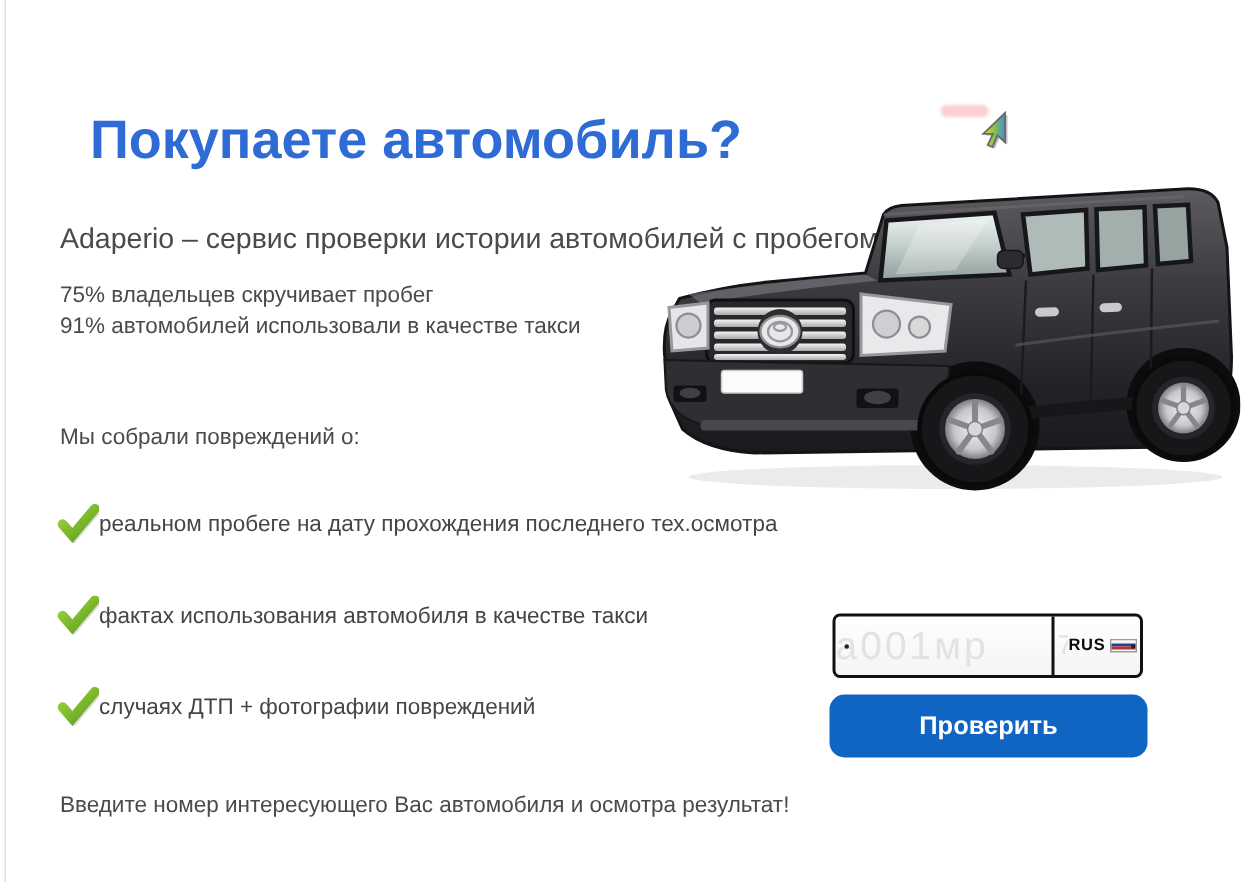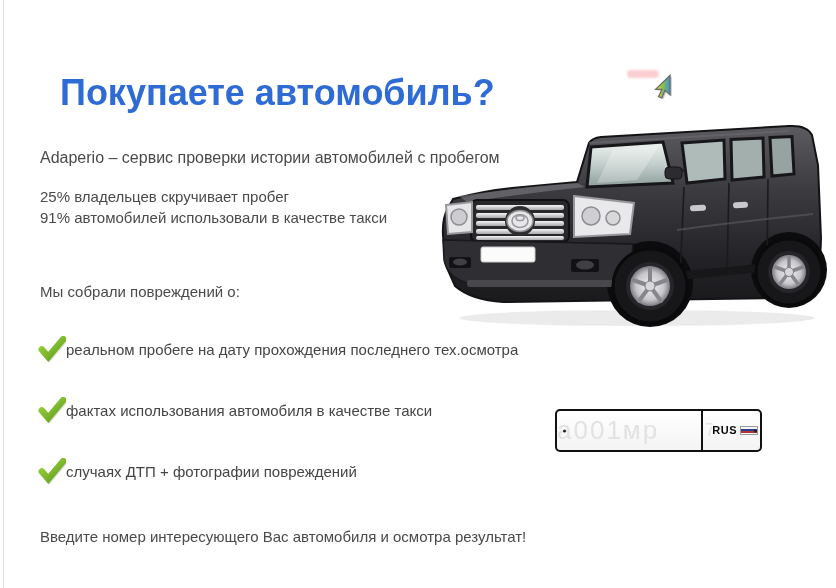--- a/index.html
+++ b/index.html
@@ -9,21 +9,21 @@
     --plate-ph:#e2e2e2;
   }
   *{margin:0;padding:0;box-sizing:border-box;}
   html,body{background:#fff;}
   body{font-family:"Liberation Sans","DejaVu Sans",sans-serif;}
   .page{position:relative;width:836px;height:588px;background:#fff;overflow:hidden;}
   .edge-line{position:absolute;left:3px;top:0;bottom:0;width:1px;background:#e2e2e2;}
 
   .page-title{position:absolute;left:40px;top:72px;font-size:36px;font-weight:bold;
     color:var(--title-blue);letter-spacing:0;margin-left:20px;}
-  .subtitle{position:absolute;left:40px;top:149px;font-size:16px;color:var(--body-text);}
+  .subtitle{position:absolute;left:40px;top:149px;font-size:19px;color:var(--body-text);}
   .stats{position:absolute;left:40px;top:186px;font-size:15px;color:var(--body-text);line-height:21px;}
   .info-heading{position:absolute;left:40px;top:283px;font-size:15px;color:var(--body-text);}
   .footer-text{position:absolute;left:40px;top:528px;font-size:15px;color:var(--body-text);}
 
   .check-row{position:absolute;left:38px;display:flex;align-items:center;height:26px;}
   .check-row .txt{font-size:15px;color:#454545;}
   .check-icon{width:28px;height:26px;flex:0 0 auto;}
 
   .car-wrap{position:absolute;left:437px;top:110px;width:390px;height:220px;}
   .car-wrap svg{width:100%;height:100%;display:block;}
@@ -66,21 +66,21 @@
 <body>
 
 <div class="page">
   <div class="edge-line"></div>
 
   <h1 class="page-title">Покупаете автомобиль?</h1>
 
   <p class="subtitle">Adaperio – сервис проверки истории автомобилей с пробегом</p>
 
   <div class="stats">
-    <div>25% владельцев скручивает пробег</div>
+    <div>75% владельцев скручивает пробег</div>
     <div>91% автомобилей использовали в качестве такси</div>
   </div>
 
   <p class="info-heading">Мы собрали повреждений о:</p>
 
   <div class="check-row" style="top:336px;">
     <svg class="check-icon" viewBox="0 0 30 27">
       <defs>
           <linearGradient id="cg1" x1="0" y1="0" x2="1" y2="1">
         <stop offset="0" stop-color="#9ed63f"></stop>
@@ -241,13 +241,14 @@
         <span class="flag">
           <span class="w"></span>
             <span class="b"></span>
             <span class="r"></span>
         </span>
       </div>
       <span class="bolt right"></span>
     </div>
   </div>
 
+  <button class="check-button">Проверить</button>
 </div>
 
 </body></html>

